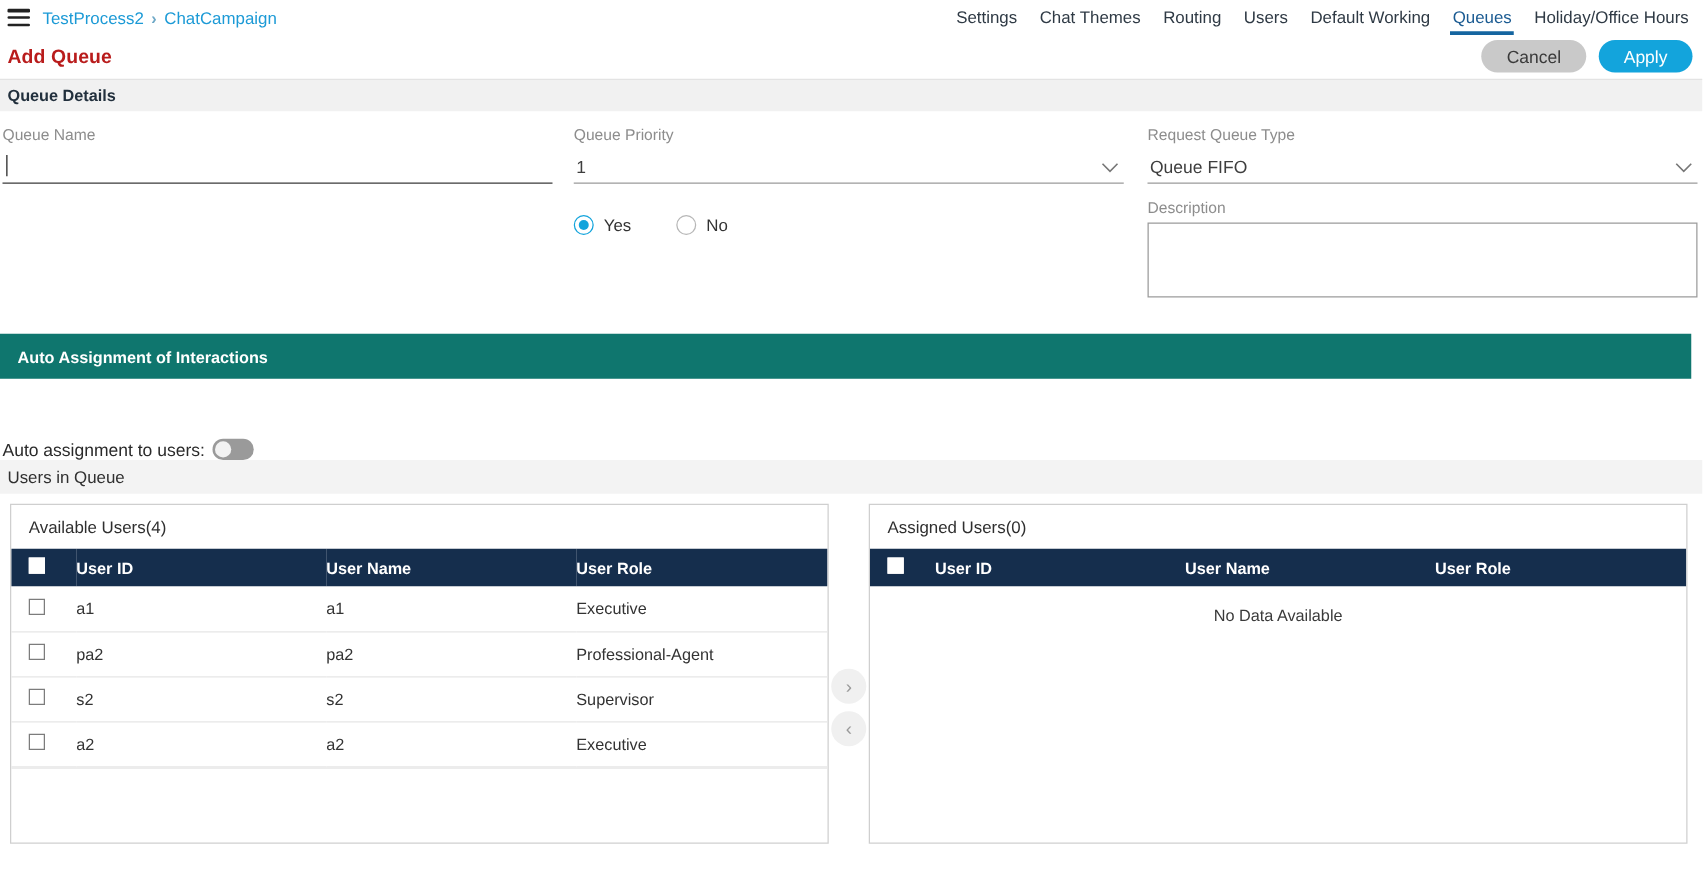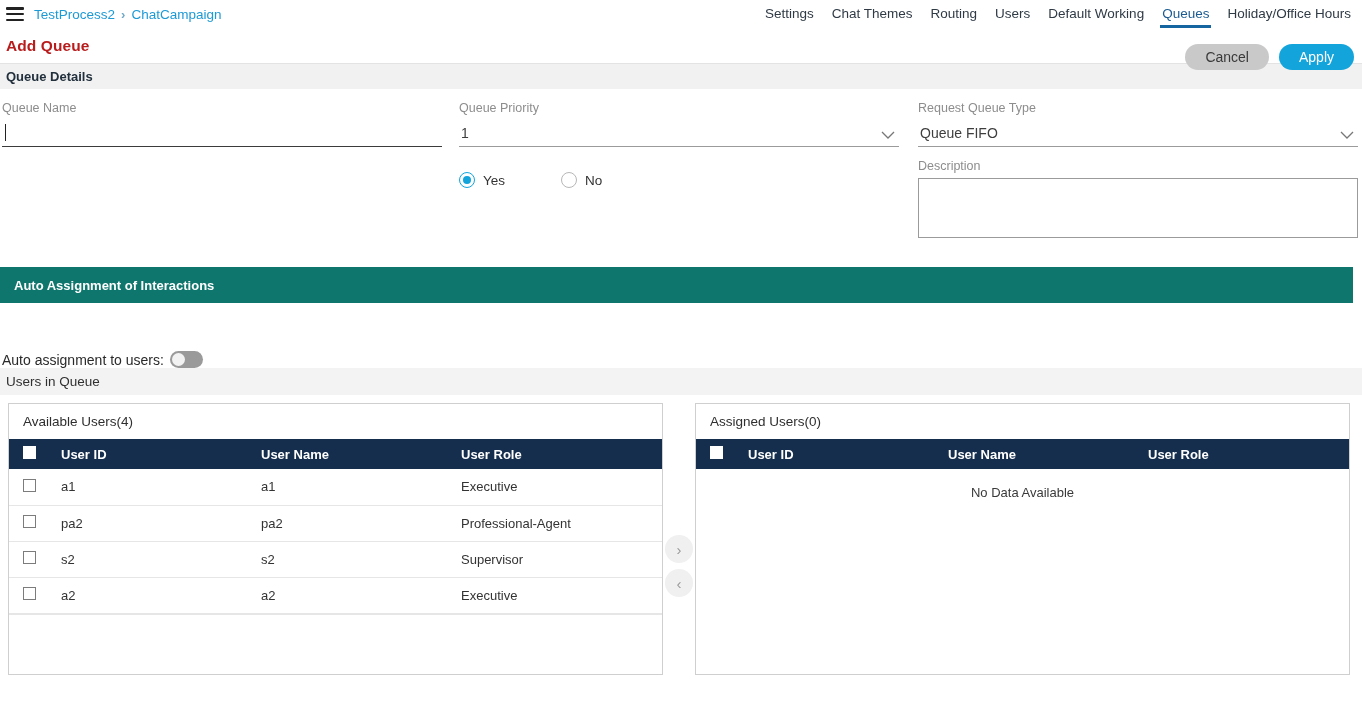--- a/index.html
+++ b/index.html
@@ -67,21 +67,21 @@
     border-bottom: 1px solid #e3e3e3;
   }
   .page-title {
     font-size: 15.5px;
     font-weight: 600;
     color: #b91c1c;
     letter-spacing: .1px;
   }
   .actions {
     position: absolute; right: 8px; top: 4px;
-    display: flex; gap: 10px; align-items: flex-end; margin-top: 12px;
+    display: flex; gap: 10px; align-items: flex-end;
   }
   .btn {
     border: none; outline: none;
     border-radius: 14px;
     height: 26px;
     padding: 0 20px;
     font-size: 14px;
     font-family: inherit;
     cursor: pointer;
   }
@@ -160,21 +160,21 @@
     cursor: pointer;
   }
   .caret-blink {
     display: inline-block;
     width: 1px; height: 17px;
     background: #222;
     vertical-align: middle;
     position: relative; top: 1px;
   }
 
-  .radio-row { display: flex; align-items: center; gap: 56px; margin-top: 4px; }
+  .radio-row { display: flex; align-items: center; gap: 36px; margin-top: 4px; }
   .radio-item { display: flex; align-items: center; gap: 8px; cursor: pointer; font-size: 13.5px; color: #333; }
   .radio {
     width: 16px; height: 16px; border-radius: 50%;
     border: 1.6px solid #b7b7b7; background: #fff;
     display: flex; align-items: center; justify-content: center;
   }
   .radio.checked { border-color: #13a4dc; }
   .radio.checked::after {
     content: ""; width: 8px; height: 8px; border-radius: 50%; background: #13a4dc;
   }

